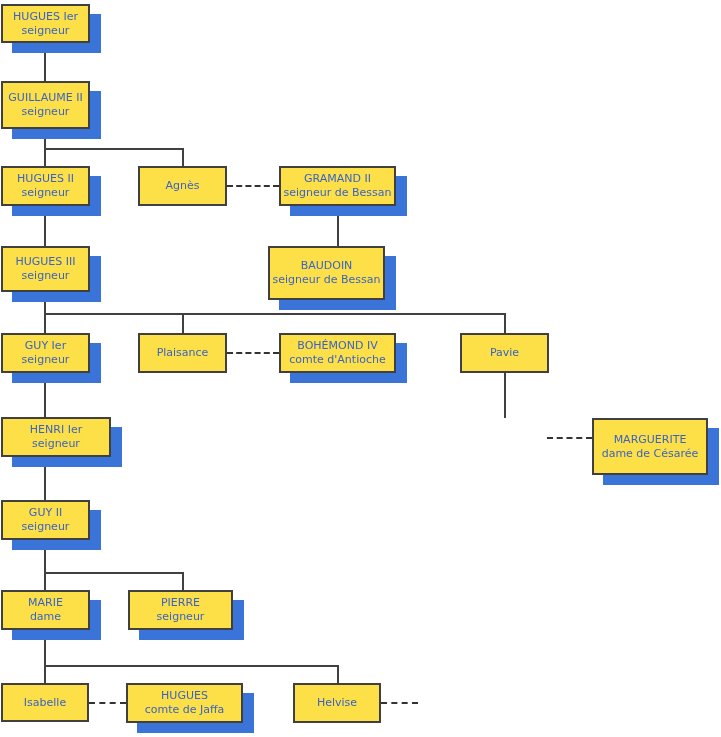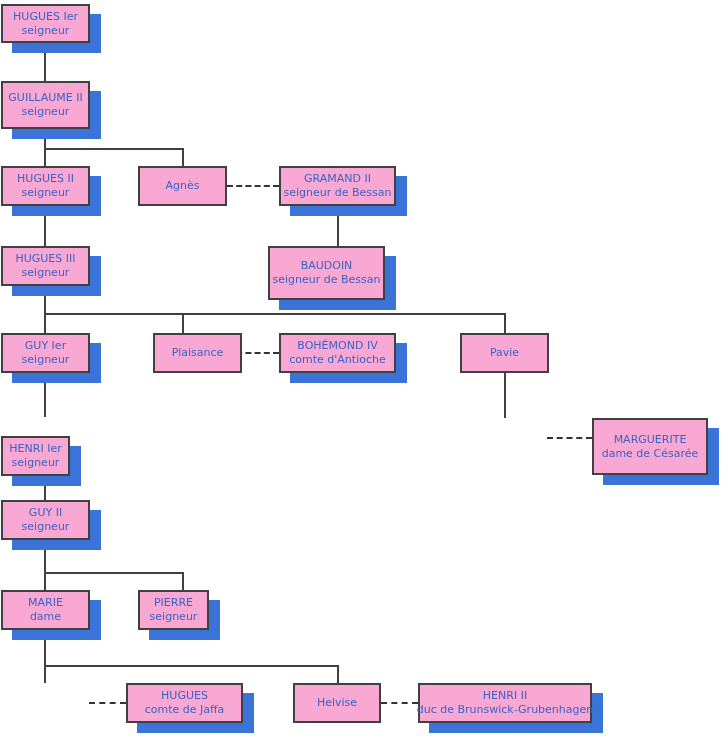--- a/index.html
+++ b/index.html
@@ -1,18 +1,18 @@
 <!DOCTYPE html>
 <html><head>
 <meta charset="utf-8">
 <style>
   html,body{margin:0;padding:0;background:#ffffff;}
   #canvas{position:relative;width:721px;height:737px;background:#ffffff;overflow:hidden;
           font-family:"DejaVu Sans","Liberation Sans",sans-serif;}
-  .node{position:absolute;box-sizing:border-box;background:#f9a8d4;border:2px solid #404040;
+  .node{position:absolute;box-sizing:border-box;background:#fde047;border:2px solid #404040;
         color:#3a63c4;font-size:11px;line-height:14px;display:flex;flex-direction:column;
         align-items:center;justify-content:center;text-align:center;z-index:2;}
   .node.sh{box-shadow:11px 10px 0 0 #3b74d8;}
   .nm,.ti{display:block;white-space:nowrap;}
   .v{position:absolute;width:2px;background:#404040;z-index:1;}
   .h{position:absolute;height:2px;background:#404040;z-index:1;}
   .d{position:absolute;height:0;border-top:2px dashed #333333;z-index:1;}
 </style>
 </head>
 <body>
@@ -62,82 +62,81 @@
 
   <div class="node" style="left:138px;top:166px;width:89px;height:40px">
     <span class="nm">Agnès</span>
   </div>
 
   <div class="node sh" style="left:279px;top:166px;width:117px;height:40px">
     <span class="nm">GRAMAND II</span>
     <span class="ti">seigneur de Bessan</span>
   </div>
 
-  <div class="node sh" style="left:1px;top:246px;width:89px;height:40px">
+  <div class="node sh" style="left:1px;top:246px;width:89px;height:46px">
     <span class="nm">HUGUES III</span>
     <span class="ti">seigneur</span>
   </div>
 
   <div class="node sh" style="left:268px;top:246px;width:117px;height:54px">
     <span class="nm">BAUDOIN</span>
     <span class="ti">seigneur de Bessan</span>
   </div>
 
   <div class="node sh" style="left:1px;top:333px;width:89px;height:40px">
     <span class="nm">GUY Ier</span>
     <span class="ti">seigneur</span>
   </div>
 
-  <div class="node" style="left:153px;top:333px;width:89px;height:40px">
+  <div class="node" style="left:138px;top:333px;width:89px;height:40px">
     <span class="nm">Plaisance</span>
   </div>
 
   <div class="node sh" style="left:279px;top:333px;width:117px;height:40px">
     <span class="nm">BOHÉMOND IV</span>
     <span class="ti">comte d'Antioche</span>
   </div>
 
   <div class="node" style="left:460px;top:333px;width:89px;height:40px">
     <span class="nm">Pavie</span>
   </div>
 
-  <div class="node sh" style="left:1px;top:436px;width:69px;height:40px">
+  <div class="node sh" style="left:1px;top:417px;width:110px;height:40px">
     <span class="nm">HENRI Ier</span>
     <span class="ti">seigneur</span>
   </div>
 
 
   <div class="node sh" style="left:592px;top:418px;width:116px;height:57px">
     <span class="nm">MARGUERITE</span>
     <span class="ti">dame de Césarée</span>
   </div>
 
   <div class="node sh" style="left:1px;top:500px;width:89px;height:40px">
     <span class="nm">GUY II</span>
     <span class="ti">seigneur</span>
   </div>
 
   <div class="node sh" style="left:1px;top:590px;width:89px;height:40px">
     <span class="nm">MARIE</span>
     <span class="ti">dame</span>
   </div>
 
-  <div class="node sh" style="left:138px;top:590px;width:71px;height:40px">
+  <div class="node sh" style="left:128px;top:590px;width:105px;height:40px">
     <span class="nm">PIERRE</span>
     <span class="ti">seigneur</span>
   </div>
 
+  <div class="node" style="left:1px;top:683px;width:88px;height:39px">
+    <span class="nm">Isabelle</span>
+  </div>
 
   <div class="node sh" style="left:126px;top:683px;width:117px;height:40px">
     <span class="nm">HUGUES</span>
     <span class="ti">comte de Jaffa</span>
   </div>
 
   <div class="node" style="left:293px;top:683px;width:88px;height:40px">
     <span class="nm">Helvise</span>
   </div>
 
-  <div class="node sh" style="left:418px;top:683px;width:174px;height:40px">
-    <span class="nm">HENRI II</span>
-    <span class="ti">duc de Brunswick-Grubenhagen</span>
-  </div>
 
 </div>
 
 </body></html>

